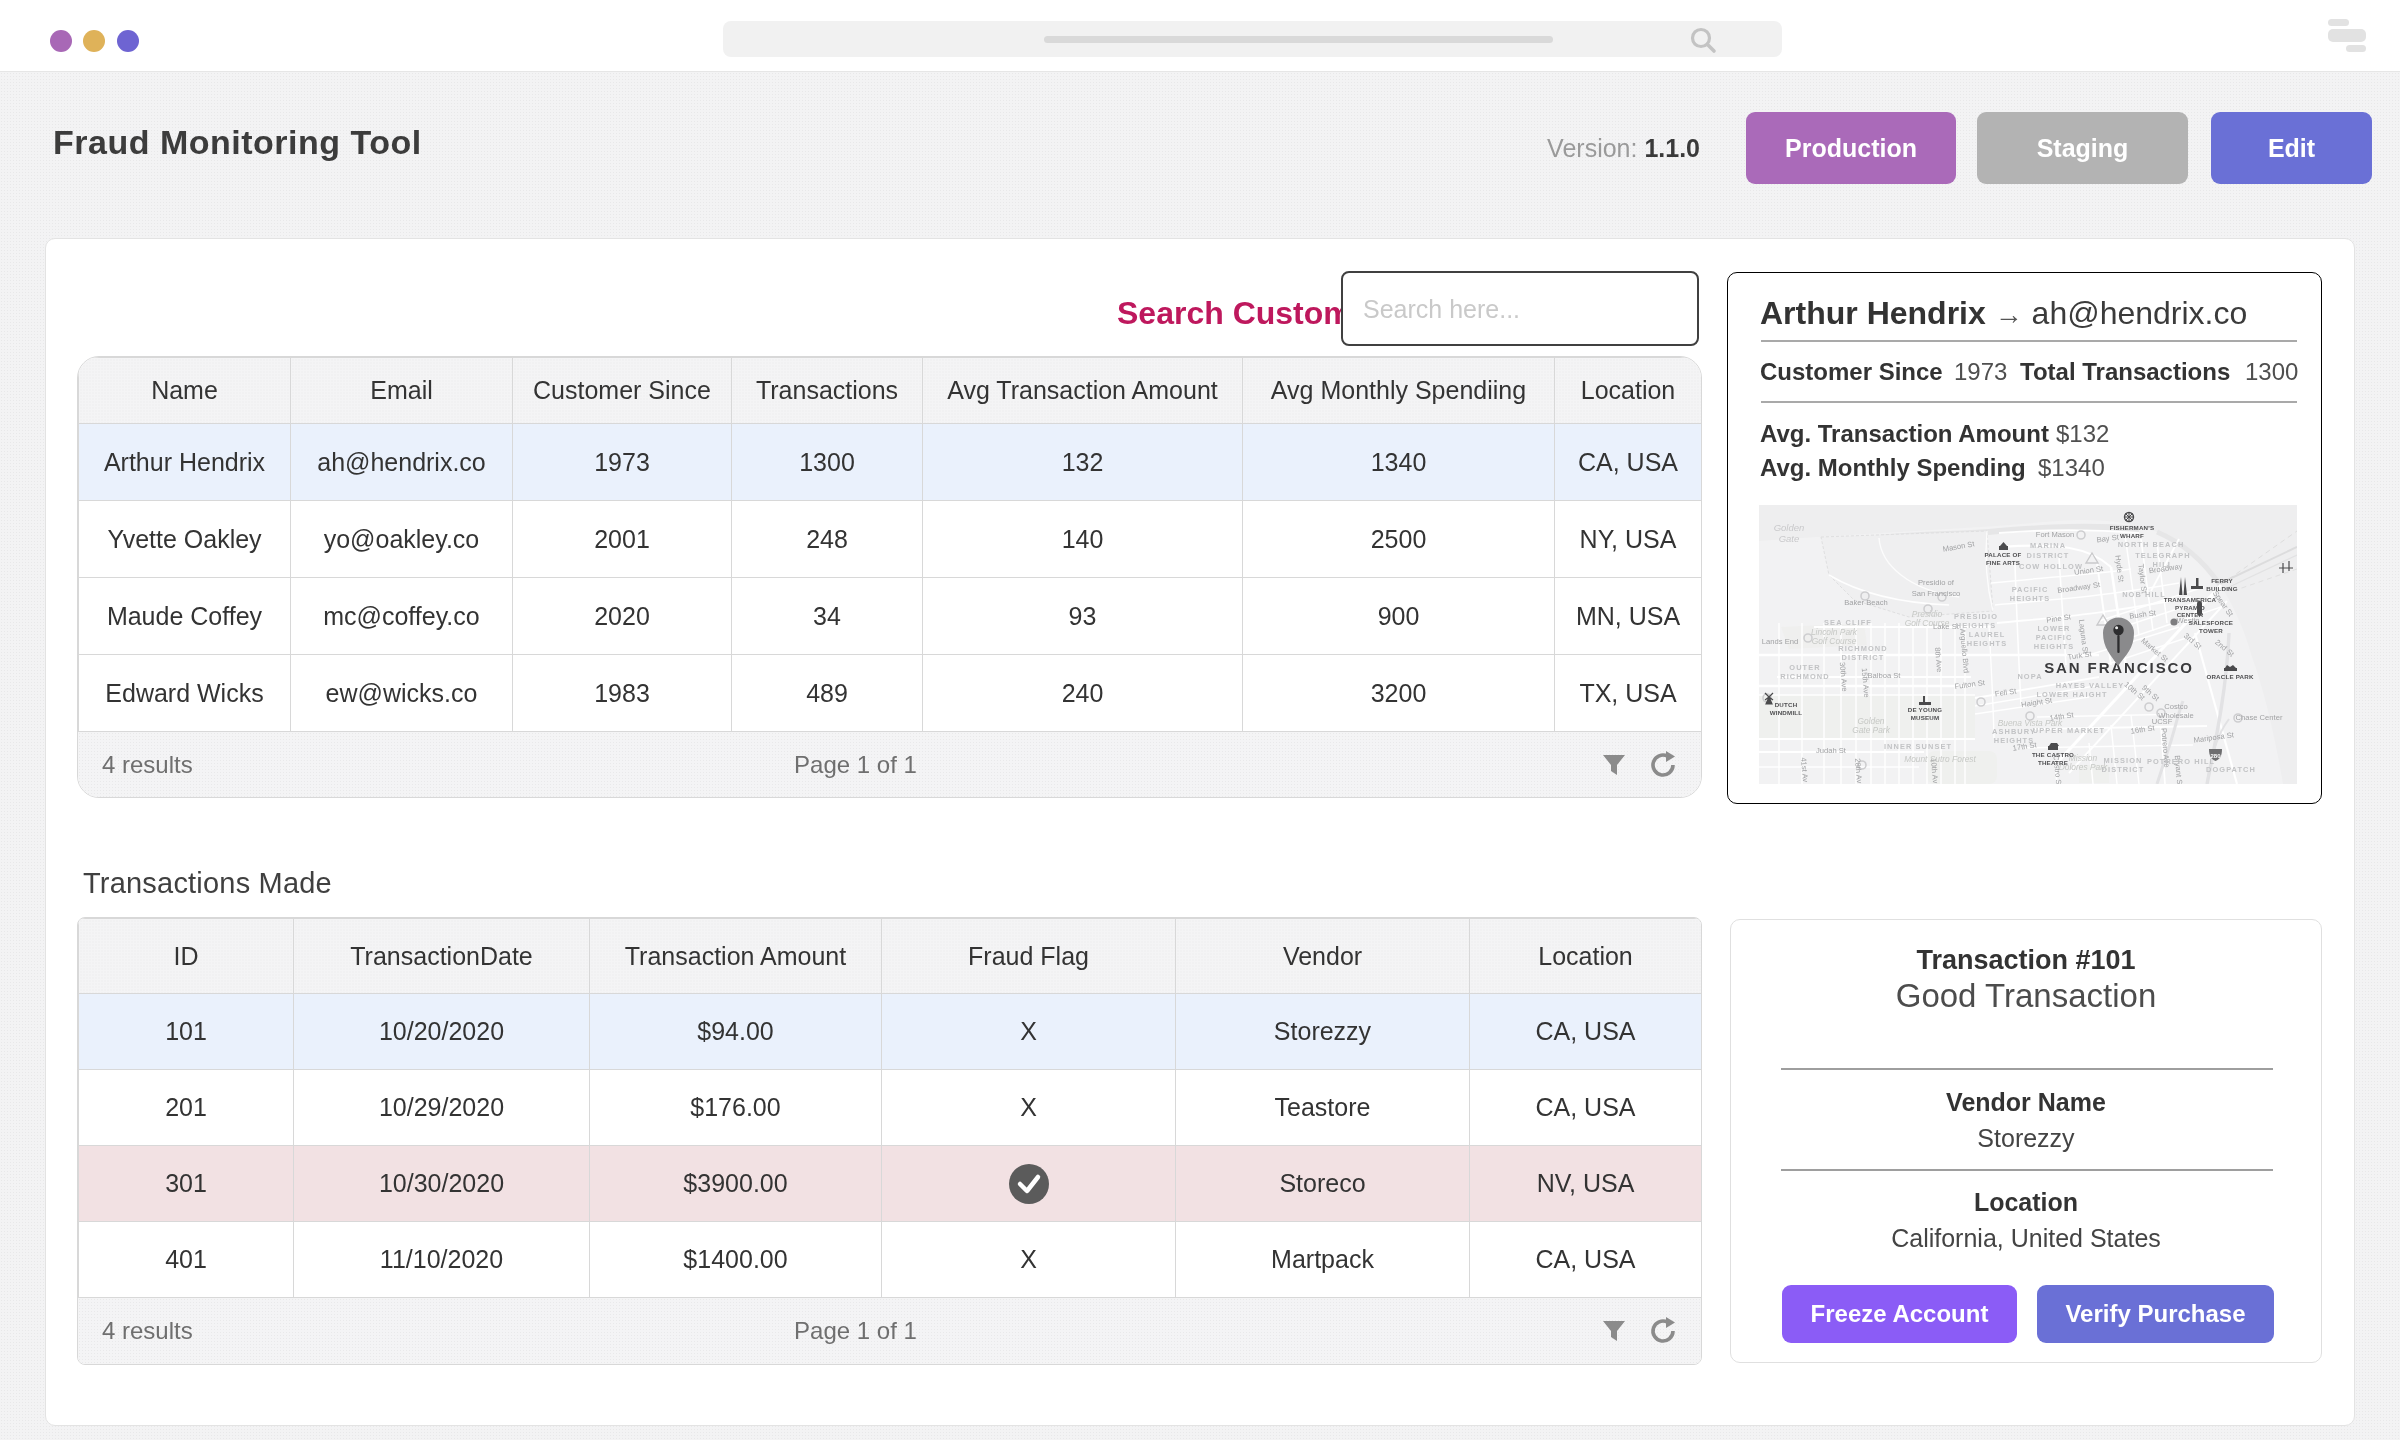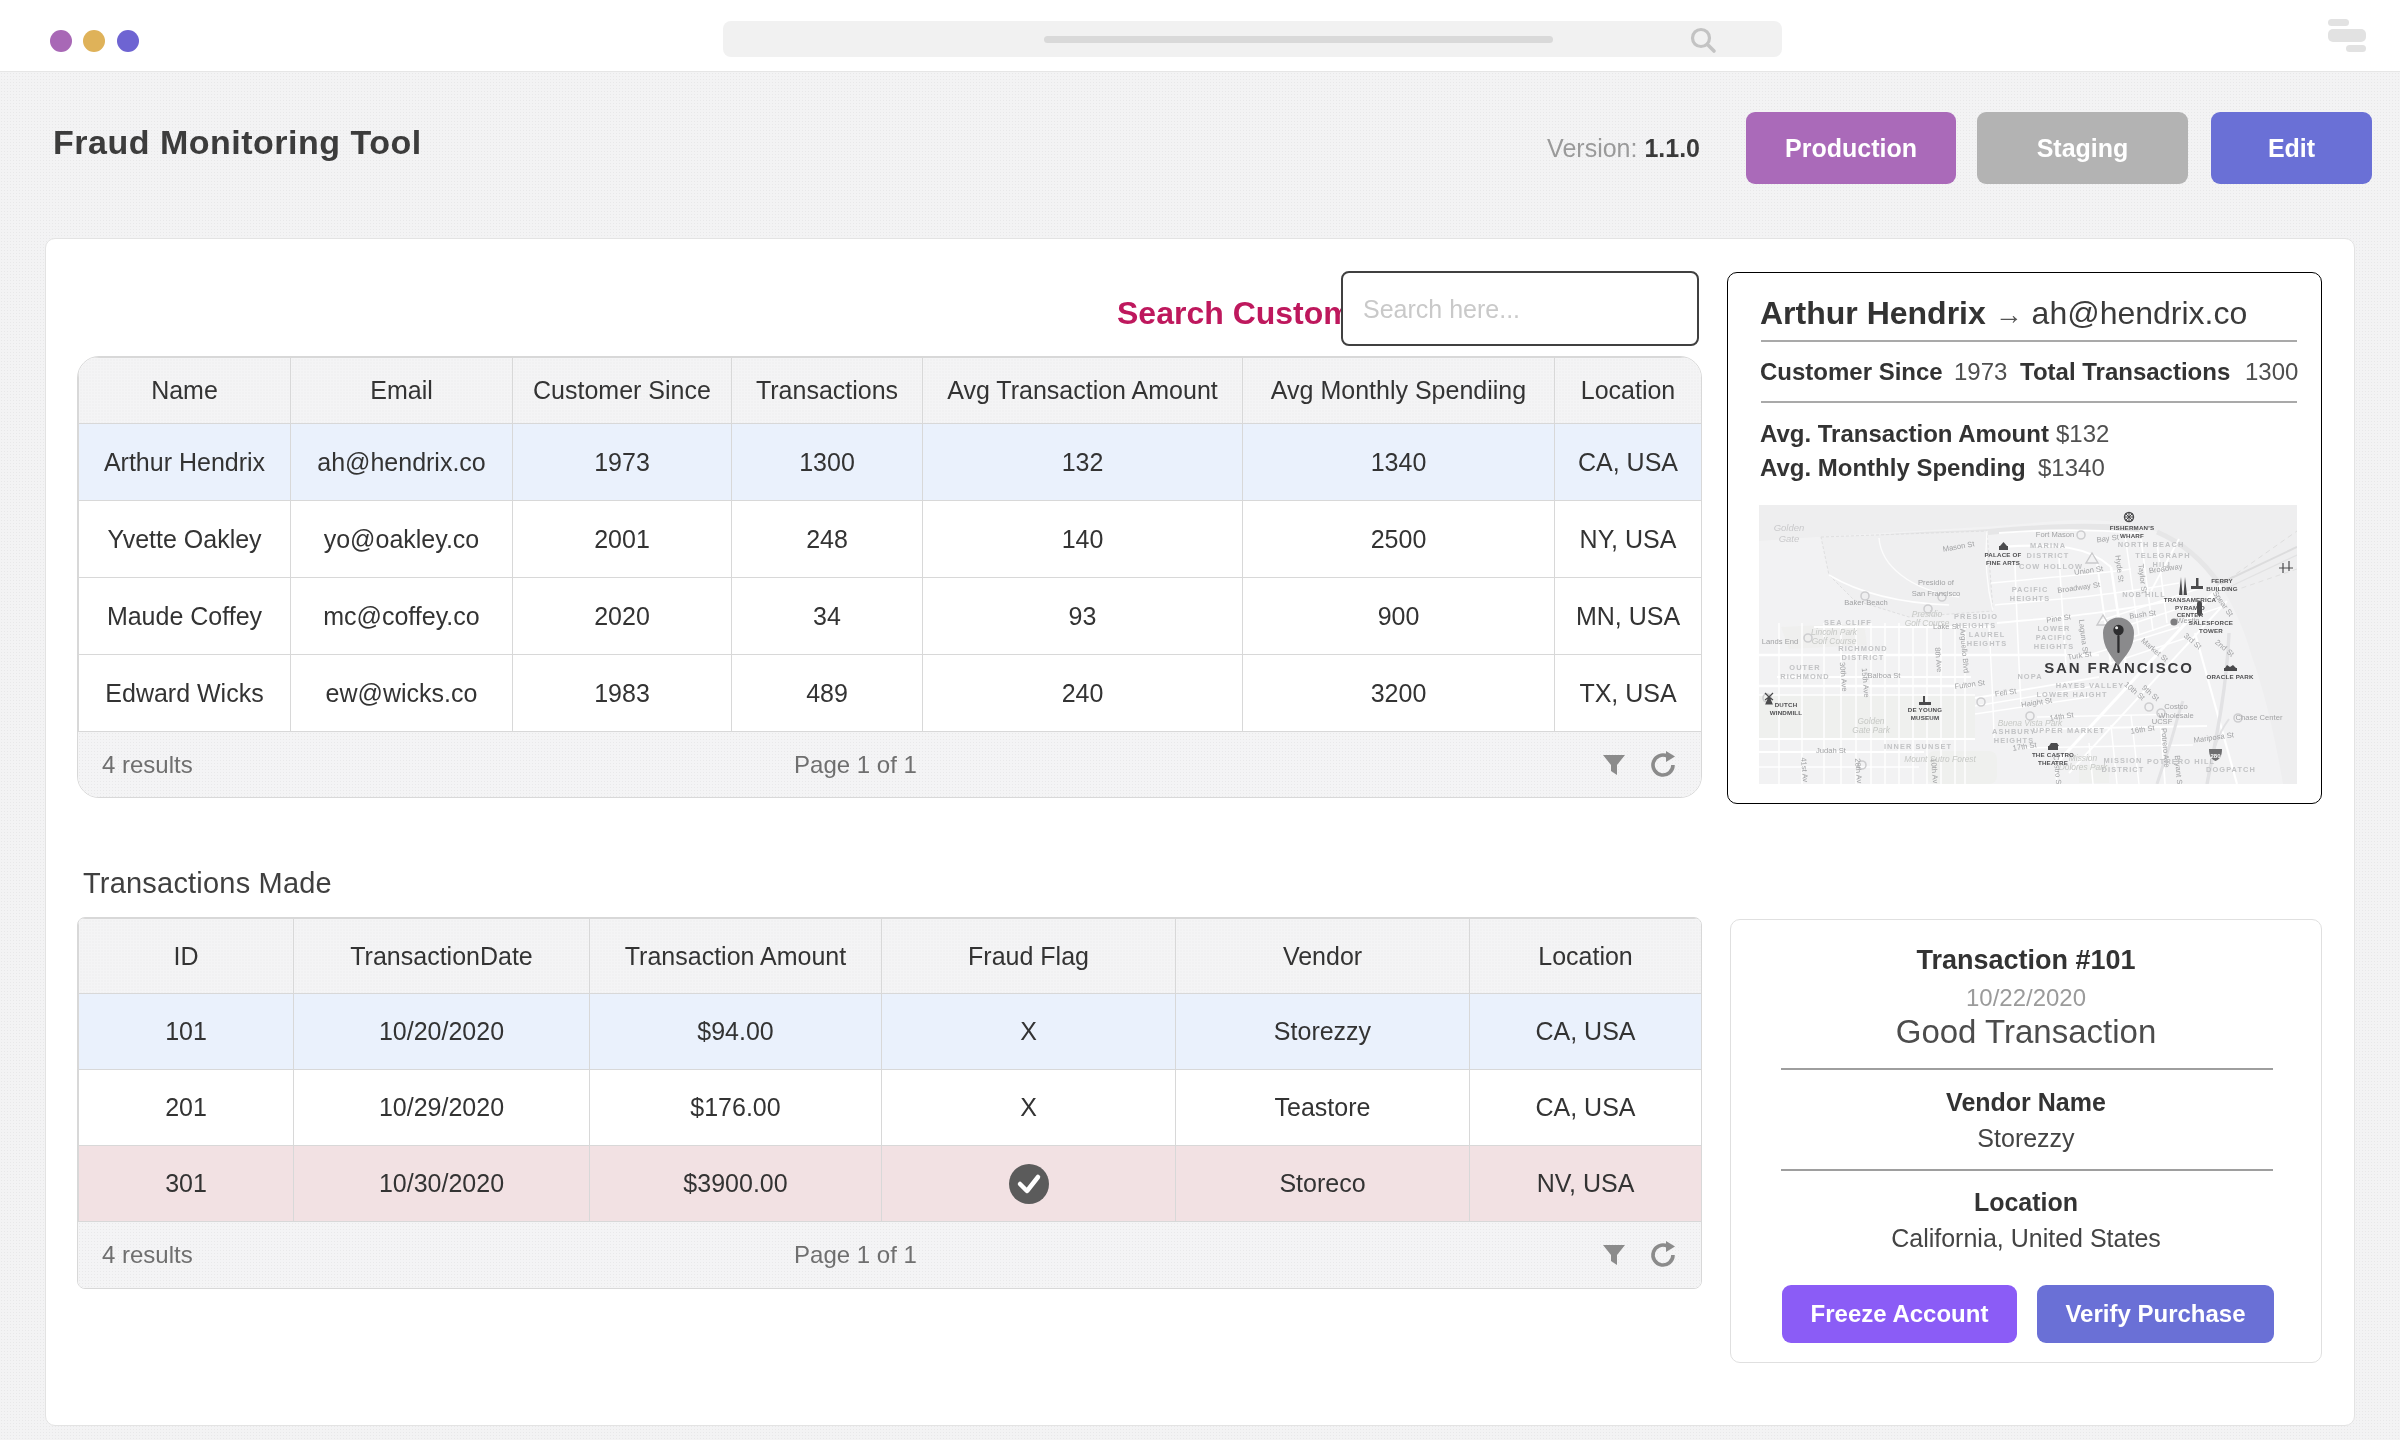--- a/index.html
+++ b/index.html
@@ -221,20 +221,28 @@
             <td>10/30/2020</td>
             <td>$3900.00</td>
             <td>
         <svg width="42" height="42" viewBox="0 0 42 42" style="vertical-align:middle;">
                 <circle cx="21" cy="21" r="20" fill="#5b5b5b"></circle>
                 <path d="M12 21 L19 28 L30 14" fill="none" stroke="#fff" stroke-width="4.5" stroke-linecap="round" stroke-linejoin="round"></path>
               </svg>
       </td>
             <td>Storeco</td>
             <td>NV, USA</td>
+          </tr>
+      <tr>
+            <td>401</td>
+            <td>11/10/2020</td>
+            <td>$1400.00</td>
+            <td>X</td>
+            <td>Martpack</td>
+            <td>CA, USA</td>
           </tr>
     </tbody>
       </table>
     <div class="tfoot">
       <span class="res">4 results</span>
       <span class="page">Page 1 of 1</span>
       <svg width="30" height="30" viewBox="0 0 30 30" style="right:72px;">
           <path d="M4 5 H26 L18 15 V25 L12 21 V15 Z" fill="#8b8b8b"></path>
         </svg>
       <svg width="32" height="32" viewBox="0 0 32 32" style="right:22px;">
@@ -476,21 +484,20 @@
       <text x="360" y="168" text-anchor="middle" style="font-size:15px;font-weight:bold;letter-spacing:1.9px;fill:#3a3a3c;" font-family="Liberation Sans">SAN FRANCISCO</text>
       <path d="M359,161 C352,150 344,143 344,128 A15.5,15.5 0 1 1 375,128 C375,143 367,150 359,161 Z" fill="#8a8a8c"></path>
       <circle cx="359.5" cy="125" r="5.2" fill="#2c2c2e"></circle>
       <rect x="358.3" y="130" width="2.3" height="18" rx="1.1" fill="#2c2c2e"></rect>
       <circle cx="357.6" cy="122.8" r="1.5" fill="#e8e8e8"></circle>
       </svg>
   </div>
 
   <div class="abs" id="rc2">
     <div class="t1">Transaction #101</div>
-    <div class="t2">10/22/2020</div>
     <div class="t3">Good Transaction</div>
     <div class="hr2" style="top:148px;"></div>
     <div class="lbl" style="top:168px;">Vendor Name</div>
     <div class="val" style="top:204px;">Storezzy</div>
     <div class="hr2" style="top:249px;"></div>
     <div class="lbl" style="top:268px;">Location</div>
     <div class="val" style="top:304px;">California, United States</div>
     <div class="bbtn" id="btn-freeze">Freeze Account</div>
     <div class="bbtn" id="btn-verify">Verify Purchase</div>
   </div>

